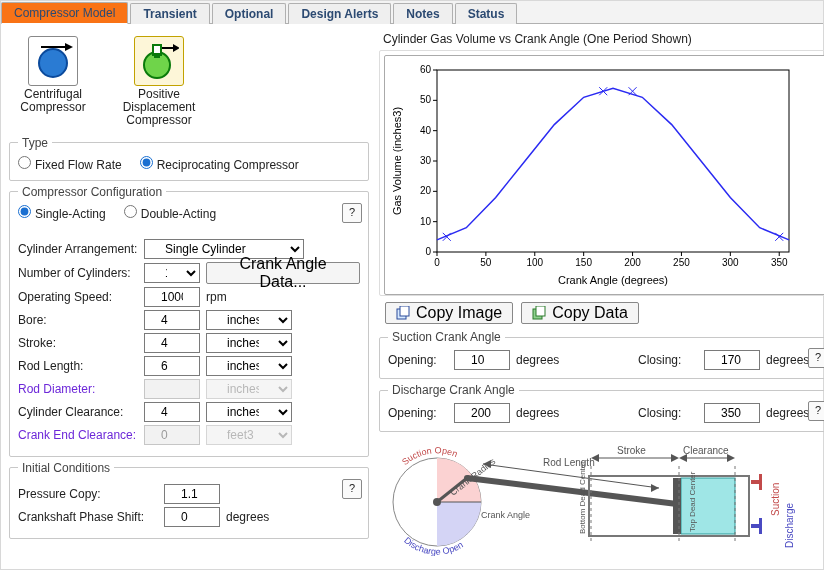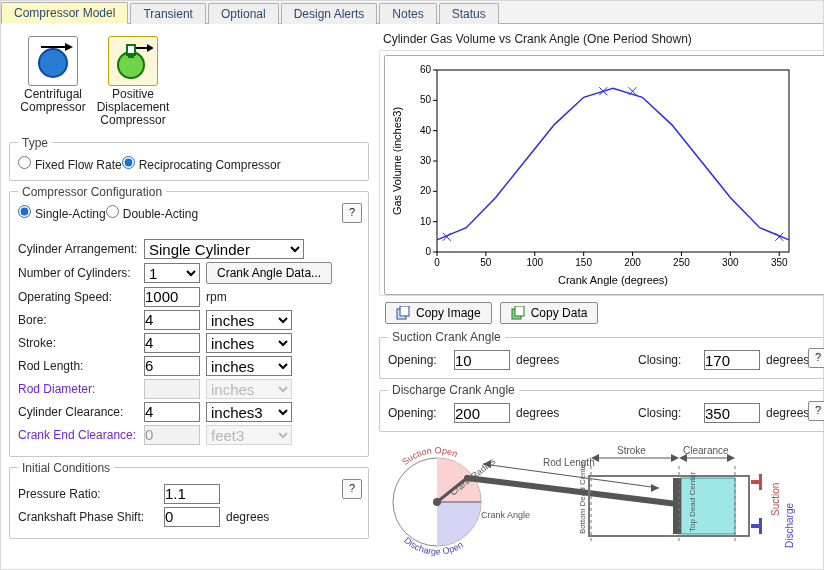--- a/index.html
+++ b/index.html
@@ -29,78 +29,79 @@
     padding: 3px 12px;
     border: 1px solid #b0b0b0;
     border-bottom: none;
     margin-right: 2px;
     background: #efefef;
     position: relative;
     top: 1px;
     border-radius: 2px 2px 0 0;
     color: #2c4a72;
     cursor: default;
+    font-weight: bold;
   }
   .tab.active {
-    background: #fef9c3;
+    background: #f97316;
     border-bottom: 1px solid #fff;
     color: #2c4a72;
     font-weight: normal;
   }
   .content {
     display: flex;
     padding: 6px 8px;
     gap: 10px;
     height: calc(570px - 24px);
     box-sizing: border-box;
   }
   .left {
     width: 360px;
     flex: 0 0 360px;
   }
   .right {
     flex: 1 1 auto;
     position: relative;
   }
   
-  .model-buttons { display: flex; padding: 6px 4px 4px 4px; }
+  .model-buttons { display: flex; gap: 26px; padding: 6px 4px 4px 4px; }
   .model-btn { width: 80px; text-align: center; }
   .model-btn .iconbox {
     width: 48px; height: 48px;
     border: 1px solid #888; border-radius: 3px;
     margin: 0 auto 2px; display: flex; align-items: center; justify-content: center;
     background: #fff;
   }
   .model-btn.selected .iconbox { background: #fdf6d8; border: 1px solid #c2a200; }
   .model-btn .label { line-height: 1.1; }
   
   fieldset { border: 1px solid #c8c8c8; border-radius: 2px; margin: 4px 0 4px 0; padding: 6px 8px 8px 8px; position: relative; }
   legend { padding: 0 4px; color: #444; }
-  .radio-row { display: flex; align-items: center; }
+  .radio-row { display: flex; gap: 18px; align-items: center; }
   input[type="radio"] { accent-color: #1a6fd1; margin: 0 4px 0 0; }
   .help-btn {
     position: absolute; right: 6px; top: 4px;
     width: 18px; height: 18px; border: 1px solid #888; border-radius: 2px;
     background: #fafafa; font-size: 11px; line-height: 16px; text-align: center;
     cursor: default;
   }
   .form-row { display: flex; align-items: center; margin: 3px 0; gap: 6px; }
   .form-row .lbl { width: 120px; flex: 0 0 120px; }
   .form-row .lbl.disabled, .unit.disabled { color: #6d28d9; }
   select, .txt {
-    border: 1px solid #7a7a7a; background: #fff; font-family: inherit; font-size: 15px;
-    height: 20px; padding: 0 0; box-sizing: border-box;
+    border: 1px solid #7a7a7a; background: #fff; font-family: inherit; font-size: 12px;
+    height: 20px; padding: 0 16px; box-sizing: border-box;
   }
   .txt { width: 56px; }
   select.unit { width: 86px; }
   select.val { width: 56px; }
   select.wide { width: 160px; }
   .btn {
     border: 1px solid #888; border-radius: 2px; background: #f5f5f5; padding: 2px 10px;
-    font-family: inherit; font-size: 12px; height: 22px; cursor: default;
+    font-family: inherit; font-size: 16px; height: 22px; cursor: default;
     display: inline-flex; align-items: center; gap: 6px;
   }
   .unit { width: 60px; display: inline-block; }
   
   .chart-title { margin: 2px 0 4px 4px; }
   .chart-wrap { border: 1px solid #ddd; border-radius: 2px; padding: 4px 4px 0 4px; }
   .chart-box { border: 1px solid #aaa; border-radius: 2px; padding: 4px; background: #fff; }
   svg { display: block; }
   .copy-row { display: flex; gap: 8px; margin: 6px 0 6px 6px; }
   
@@ -217,21 +218,21 @@
           <span class="lbl disabled">Crank End Clearance:</span>
           <input class="txt" disabled="" style="background: rgb(242, 242, 242); border-color: rgb(198, 198, 198); color: rgb(154, 154, 154);" value="0">
           <select class="unit" disabled="" style="background:#f2f2f2;border-color:#c6c6c6;color:#9a9a9a;"><option>feet3</option></select>
         </div>
       </fieldset>
 
       <fieldset>
         <legend>Initial Conditions</legend>
         <div class="help-btn">?</div>
         <div class="form-row">
-          <span class="lbl" style="width:140px;flex-basis:140px;">Pressure Ratio:</span>
+          <span class="lbl" style="width:140px;flex-basis:140px;">Pressure Copy:</span>
           <input class="txt" value="1.1" style="">
         </div>
         <div class="form-row">
           <span class="lbl" style="width:140px;flex-basis:140px;">Crankshaft Phase Shift:</span>
           <input class="txt" value="0" style="">
           <span class="unit">degrees</span>
         </div>
       </fieldset>
     </div>
 

